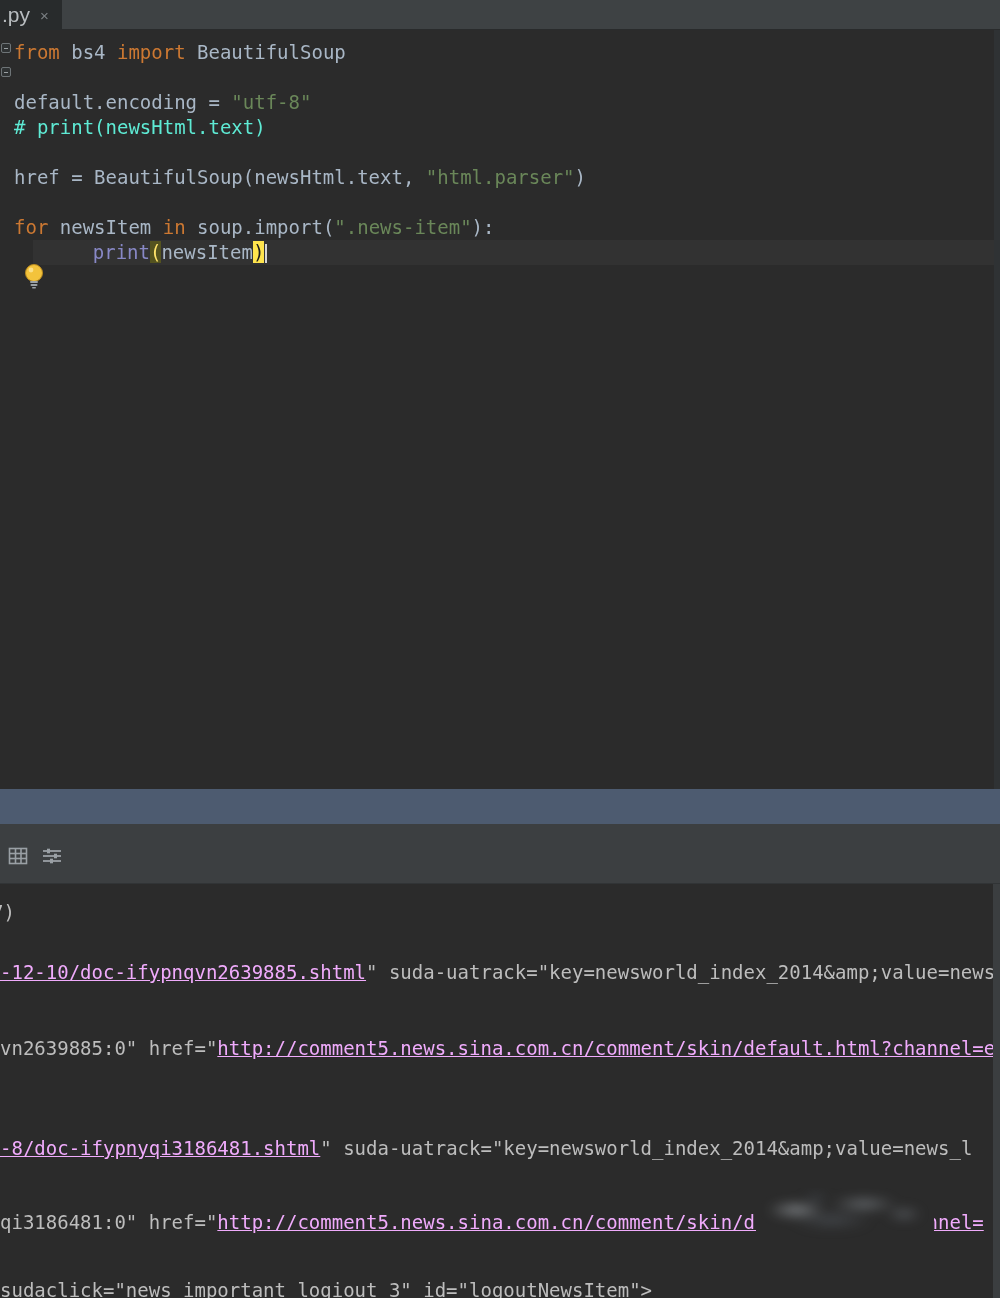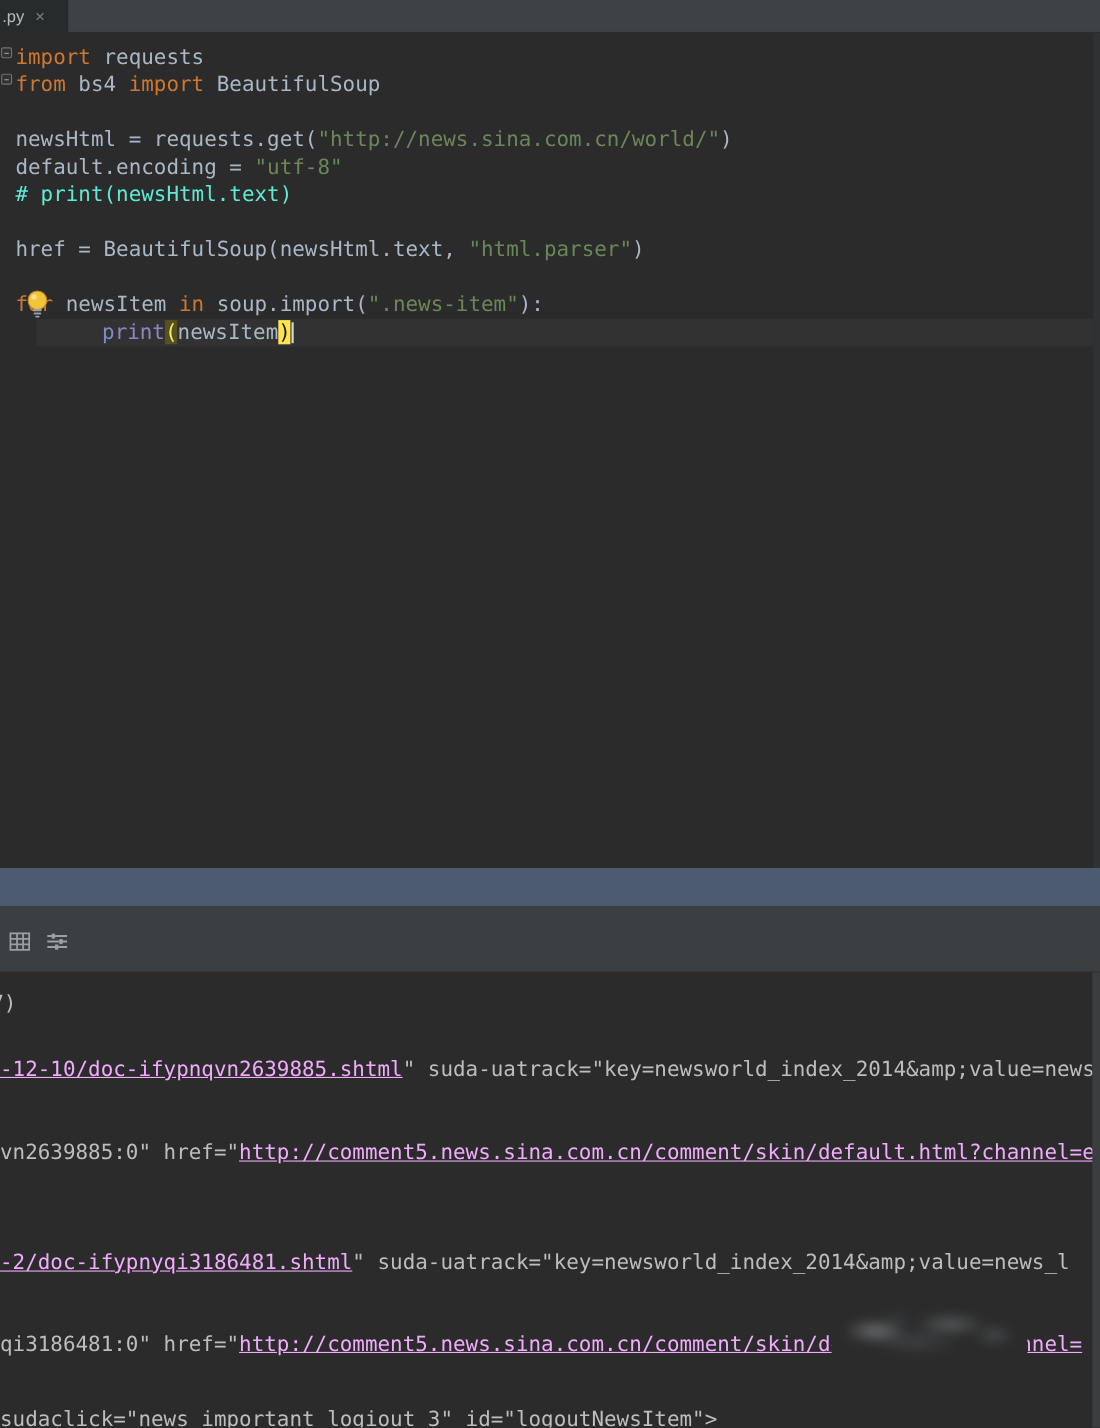--- a/index.html
+++ b/index.html
@@ -11,21 +11,21 @@
   .tabbar {
     position: absolute; left: 0; top: 0; width: 100%; height: 30px;
     background: #3e4244; border-bottom: 1px solid #292b2c;
   }
   .tab {
     position: absolute; left: 0; top: 0; height: 30px; width: 62px;
     background: #282b2c; display: flex; align-items: center;
     padding-left: 2px; gap: 10px;
     font-family: "Liberation Sans", sans-serif;
   }
-  .tab-label { color: #b8bdc0; font-size: 15px; }
+  .tab-label { color: #b8bdc0; font-size: 21px; }
   .tab-close { color: #7b8084; font-size: 15px; line-height: 15px; cursor: pointer; }
 
   
   .editor {
     position: absolute; left: 0; top: 30px; width: 100%; height: 759px;
     background: #2b2b2b; overflow: hidden;
   }
   .code { position: absolute; left: 0; top: 10px; width: 100%; }
   .code-line {
     height: 25px; line-height: 25px; font-size: 19px;
@@ -110,24 +110,22 @@
     <div class="tab">
       <span class="tab-label">.py</span>
       <span class="tab-close">×</span>
     </div>
   </div>
 
   <div class="editor">
     <div class="fold-marker" style="top:13px"></div>
     <div class="fold-marker" style="top:37px"></div>
     <div class="code" id="code-lines">
-        <div class="code-line"><span class="tok-kw">import</span><span class="tok-def"> requests</span></div>
         <div class="code-line"><span class="tok-kw">from</span><span class="tok-def"> bs4 </span><span class="tok-kw">import</span><span class="tok-def"> BeautifulSoup</span></div>
         <div class="code-line"></div>
-        <div class="code-line"><span class="tok-def">newsHtml = requests.get(</span><span class="tok-str">"http://news.sina.com.cn/world/"</span><span class="tok-def">)</span></div>
         <div class="code-line"><span class="tok-def">default.encoding = </span><span class="tok-str">"utf-8"</span></div>
         <div class="code-line"><span class="tok-com"># print(newsHtml.text)</span></div>
         <div class="code-line"></div>
         <div class="code-line"><span class="tok-def">href = BeautifulSoup(newsHtml.text, </span><span class="tok-str">"html.parser"</span><span class="tok-def">)</span></div>
         <div class="code-line"></div>
         <div class="code-line"><span class="tok-kw">for</span><span class="tok-def"> newsItem </span><span class="tok-kw">in</span><span class="tok-def"> soup.import(</span><span class="tok-str">".news-item"</span><span class="tok-def">):</span></div>
         <div class="code-line current"><span class="tok-def">    </span><span class="tok-bi">print</span><span class="tok-po">(</span><span class="tok-def">newsItem</span><span class="tok-pc">)</span><span class="caret"></span></div>
       </div>
     <div class="bulb">
       <svg width="24" height="26" viewBox="0 0 24 26">
@@ -163,21 +161,21 @@
         <rect x="9" y="13.7" width="3" height="4.6" fill="#9aa0a5"></rect>
       </svg>
     </div>
   </div>
 
   <div class="console">
     <div id="console-lines">
         <div class="console-line" style="top: 16px; left: -8px;"><span class="tok-plain">7)</span></div>
         <div class="console-line" style="top: 76px; left: 0px;"><span class="tok-link">-12-10/doc-ifypnqvn2639885.shtml</span><span class="tok-plain">" suda-uatrack="key=newsworld_index_2014&amp;amp;value=news</span></div>
         <div class="console-line" style="top: 152px; left: 0px;"><span class="tok-plain">vn2639885:0" href="</span><span class="tok-link">http://comment5.news.sina.com.cn/comment/skin/default.html?channel=e</span></div>
-        <div class="console-line" style="top: 252px; left: 0px;"><span class="tok-link">-2/doc-ifypnyqi3186481.shtml</span><span class="tok-plain">" suda-uatrack="key=newsworld_index_2014&amp;amp;value=news_l</span></div>
+        <div class="console-line" style="top: 252px; left: 0px;"><span class="tok-link">-8/doc-ifypnyqi3186481.shtml</span><span class="tok-plain">" suda-uatrack="key=newsworld_index_2014&amp;amp;value=news_l</span></div>
         <div class="console-line" style="top: 326px; left: 0px;"><span class="tok-plain">qi3186481:0" href="</span><span class="tok-link">http://comment5.news.sina.com.cn/comment/skin/default.html?channel=</span></div>
         <div class="console-line" style="top: 394px; left: 0px;"><span class="tok-plain">sudaclick="news_important_logiout_3" id="logoutNewsItem"&gt;</span></div>
       </div>
     <div class="smudge">
       <div class="smudge-blobs"></div>
     </div>
   </div>
 
   <div class="vscroll-track"></div>
 

